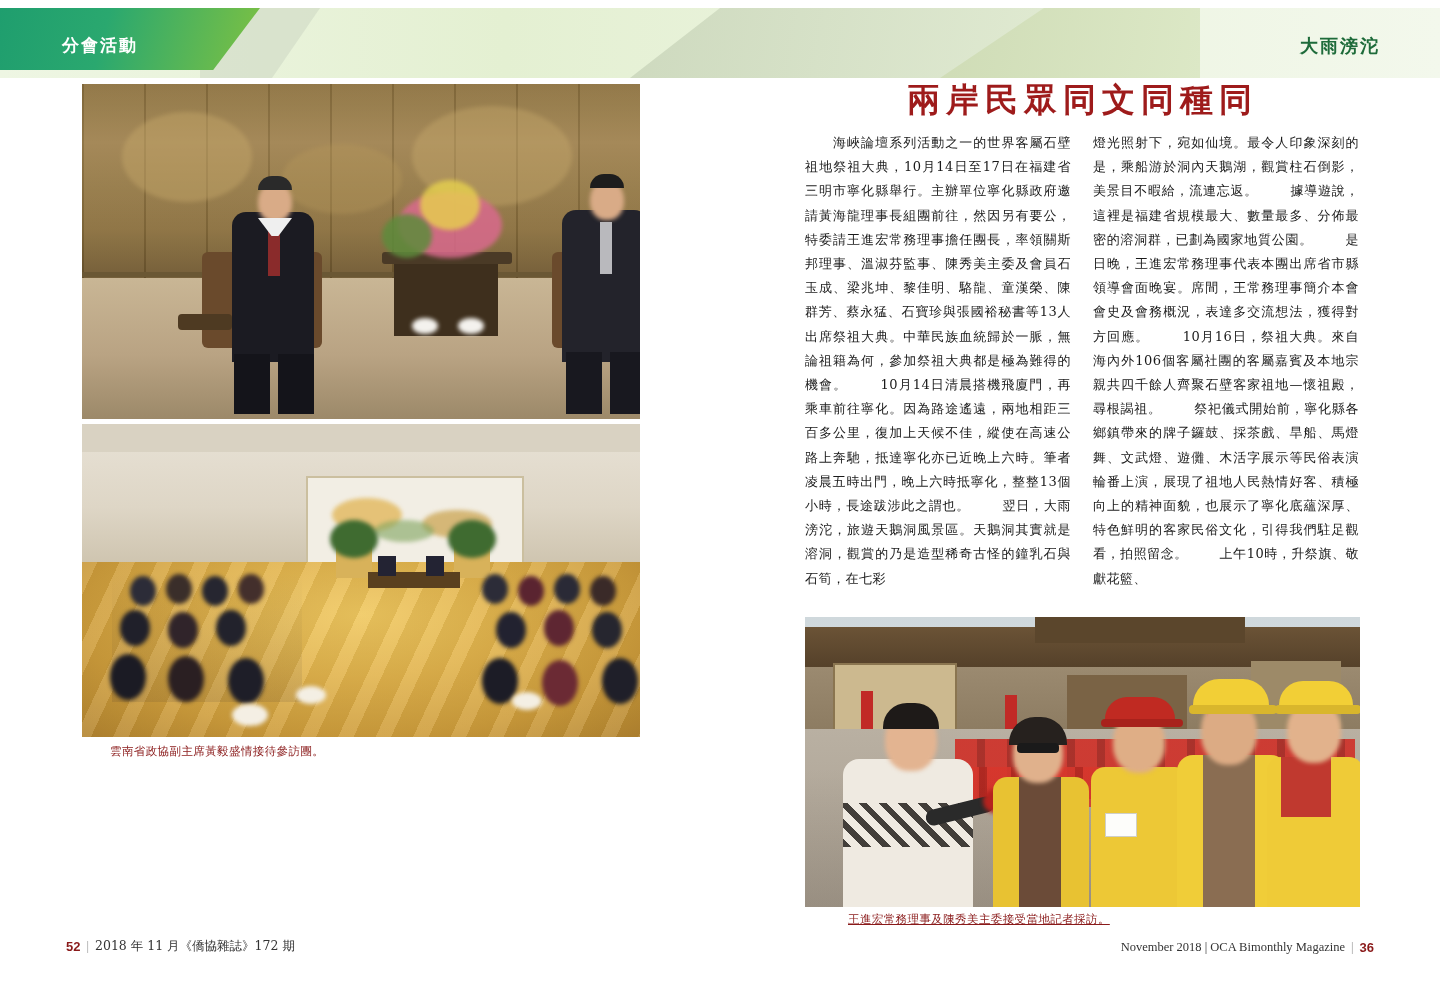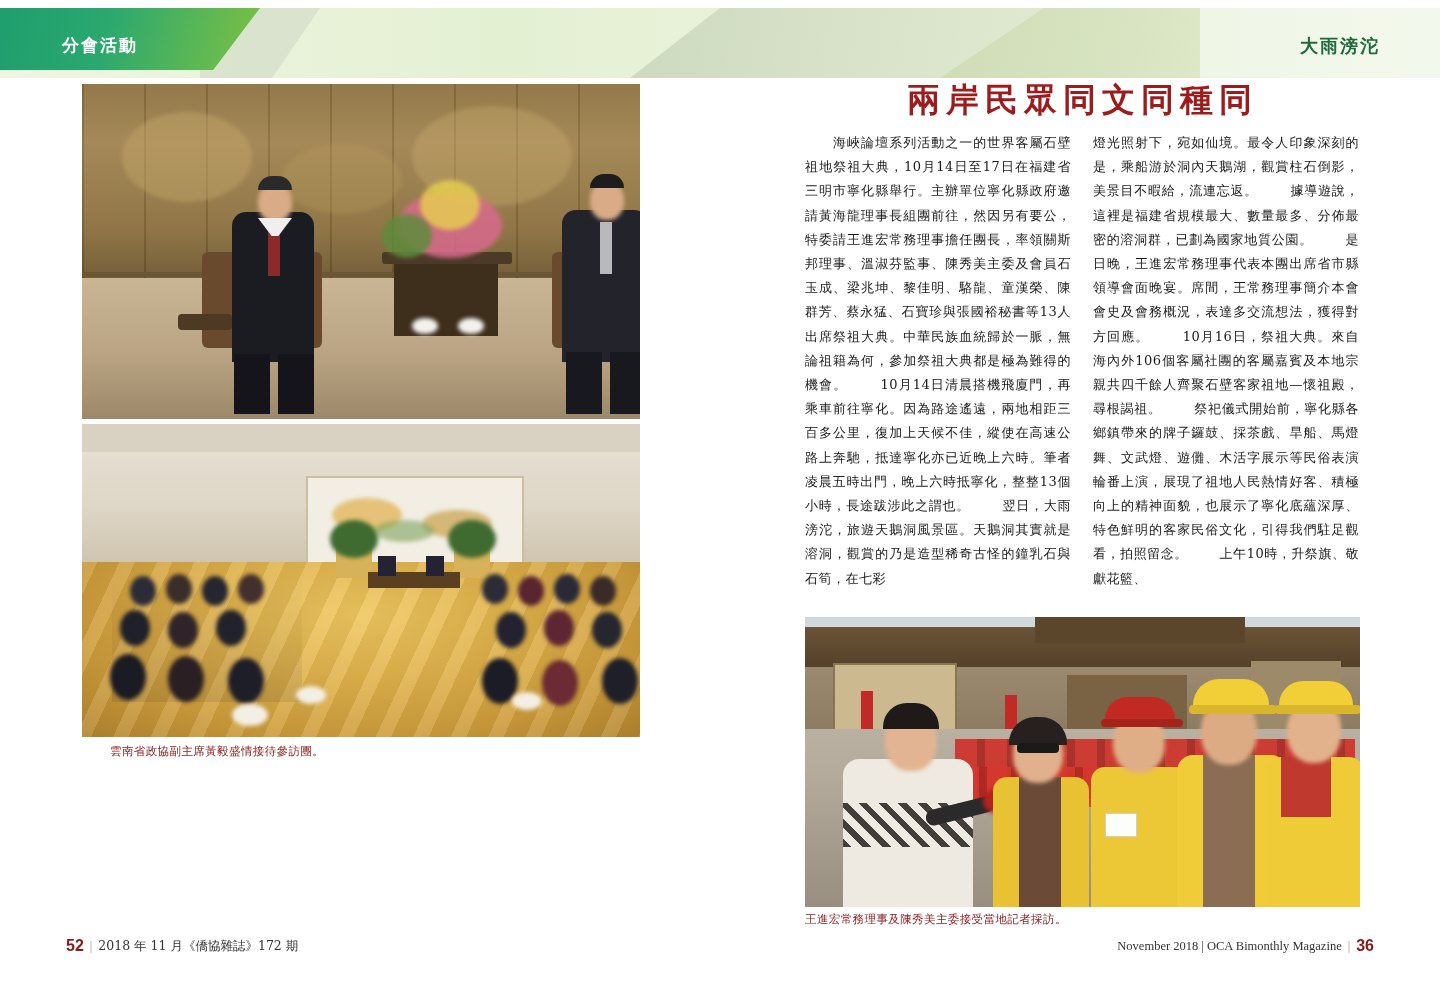--- a/index.html
+++ b/index.html
@@ -117,21 +117,21 @@
     width: 555px; height: 290px;
   }
   .caption {
     position: absolute;
     font-family: "DejaVu Sans", sans-serif;
     font-size: 11.5px;
     color: #8a1a1a;
     letter-spacing: .4px;
   }
   .caption-mid { left: 92px; top: 744px; margin-left: 18px; }
-  .caption-right { left: 805px; top: 912px; }
+  .caption-right { left: 848px; top: 912px; text-decoration: underline; }
 
   
   .left-body {
     position: absolute;
     left: 82px; top: 775px;
     width: 558px;
     display: flex;
     gap: 26px;
   }
   .left-body .col {
@@ -181,21 +181,21 @@
     color: #333;
     display: flex;
     align-items: center;
     gap: 6px;
   }
   .folio-left { left: 66px; }
   .folio-right { right: 66px; margin-left: 28px; }
   .folio-num {
     color: #8a1a1a;
     font-weight: bold;
-    font-size: 16px;
+    font-size: 13px;
     font-family: "Liberation Sans", sans-serif;
   }
   .folio-sep { color: #999; }
   .folio-text-cjk { font-family: "DejaVu Serif", serif; }
 
   
   .p-sky { position:absolute; left:0; top:0; width:100%; height:100%; }
   .soft { position:absolute; border-radius:50%; filter: blur(2px); }
   .rect { position:absolute; }
 </style>

